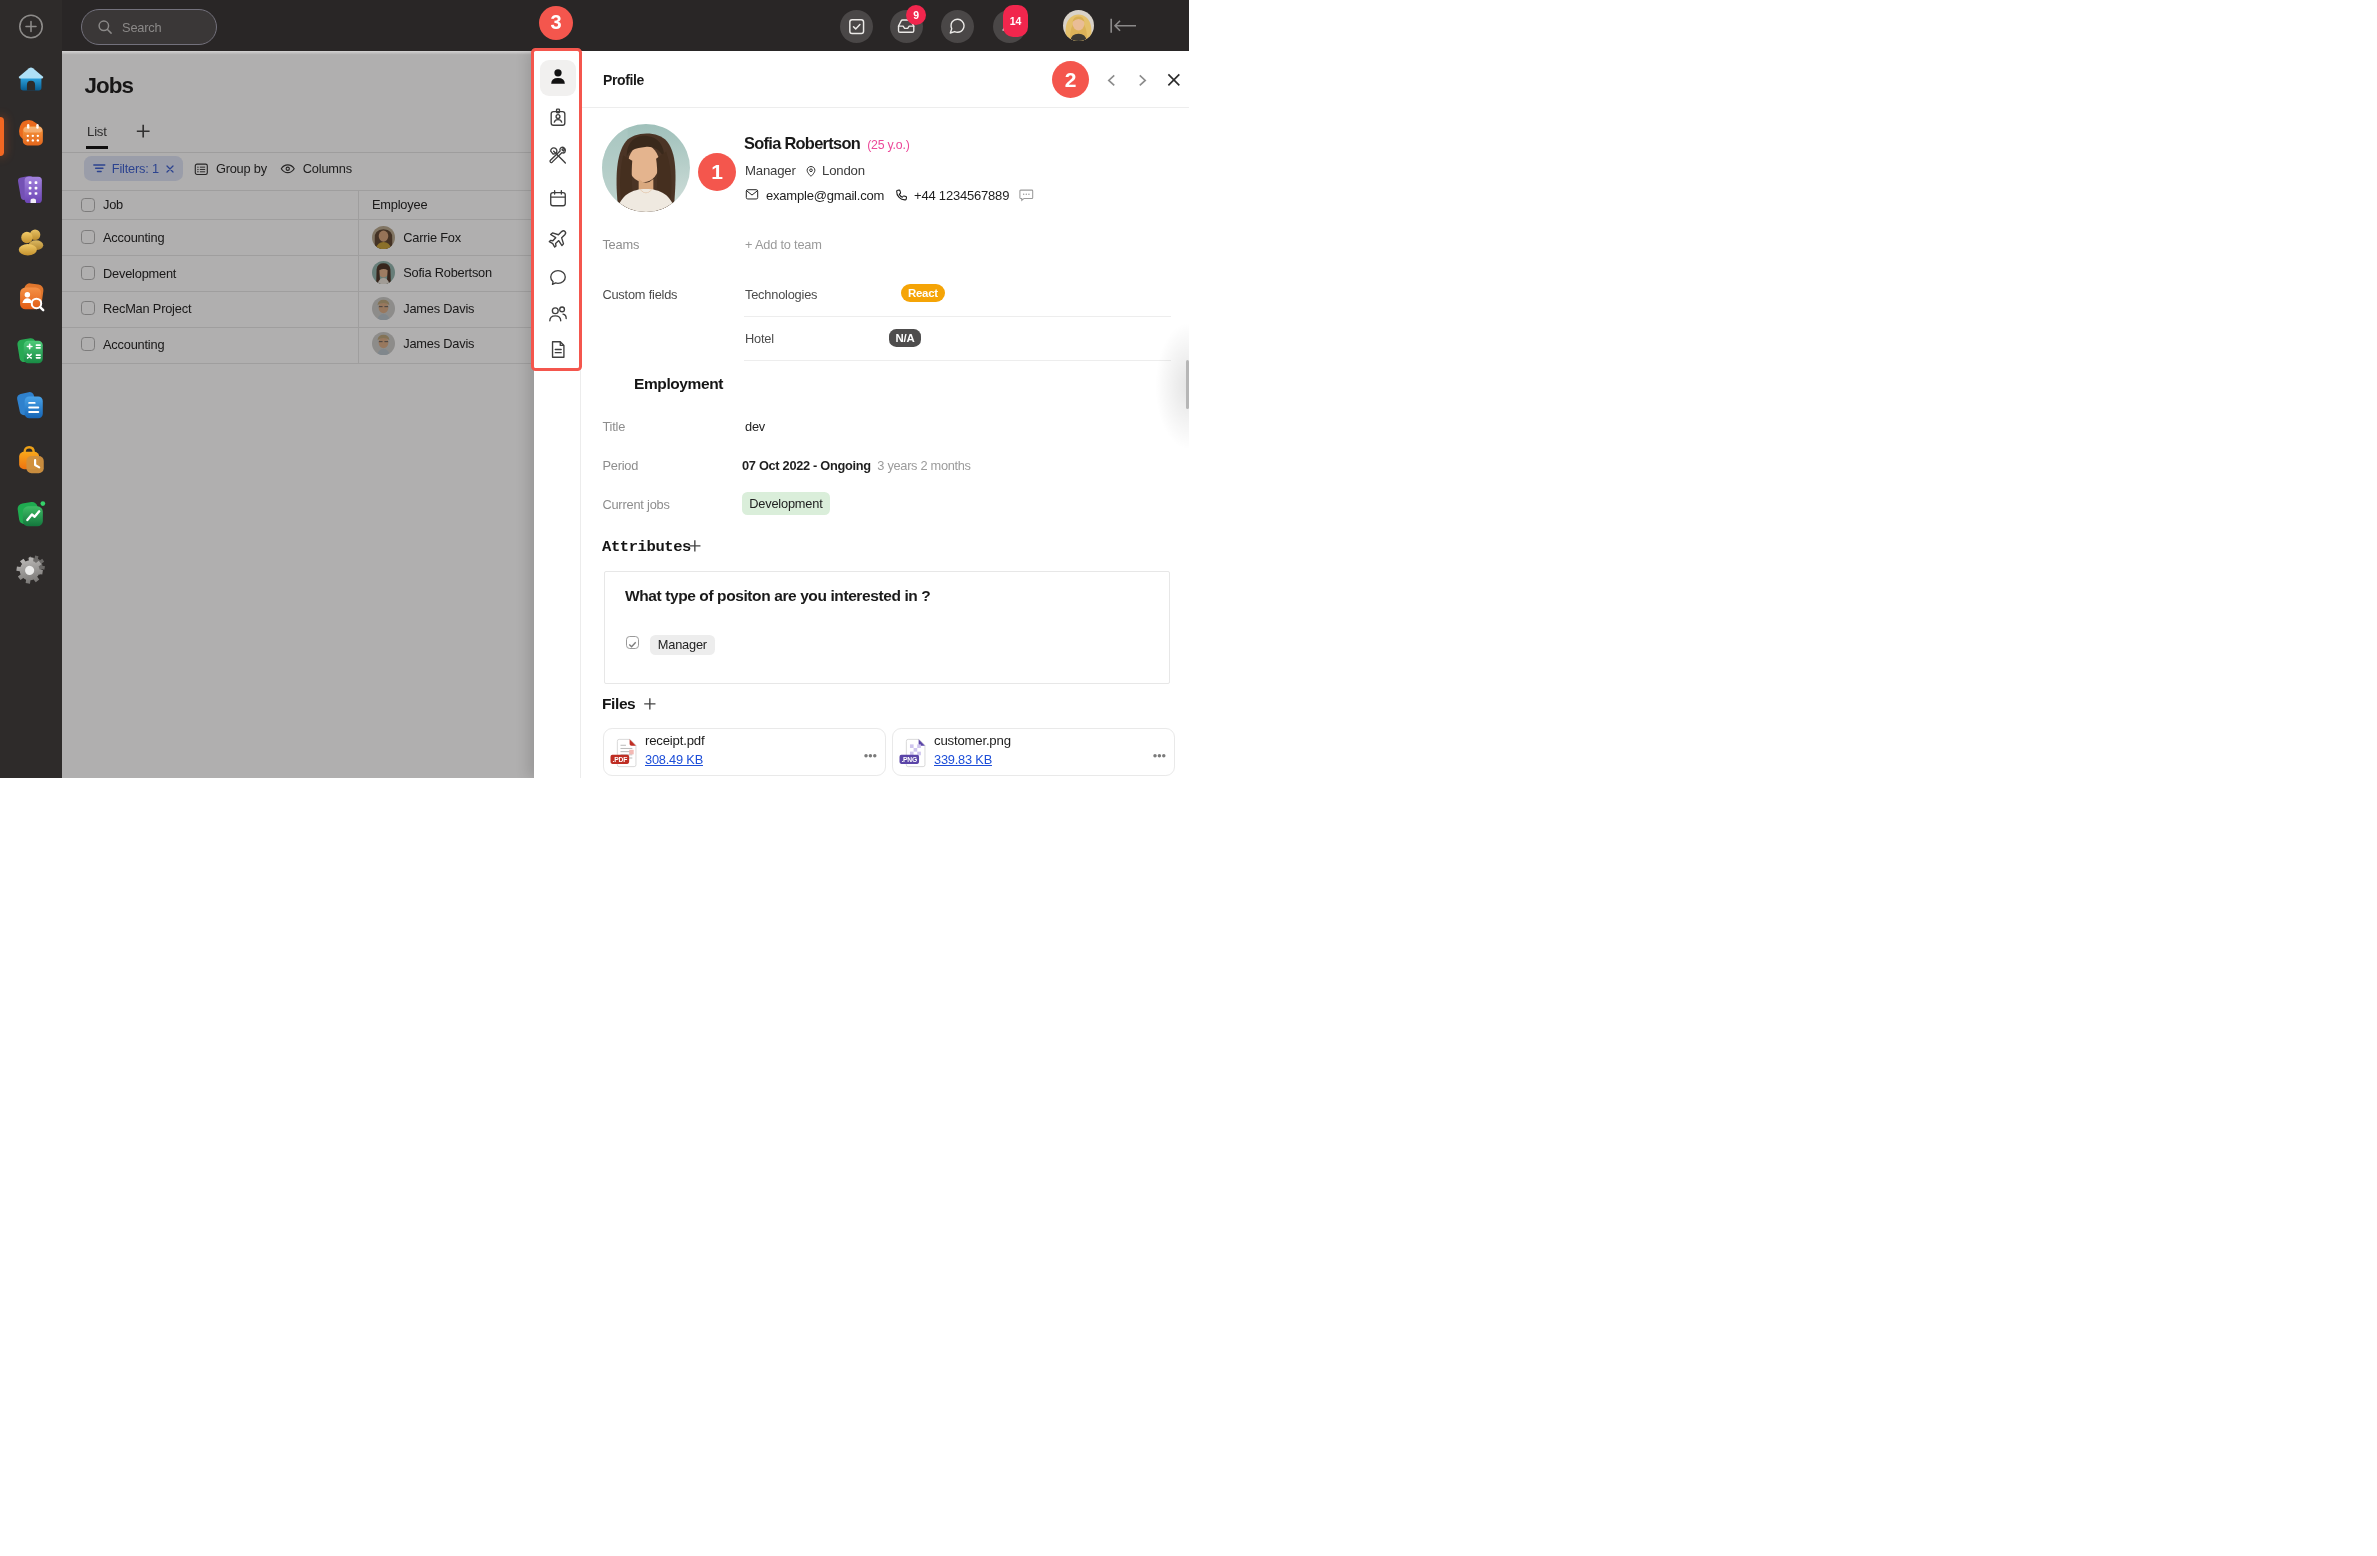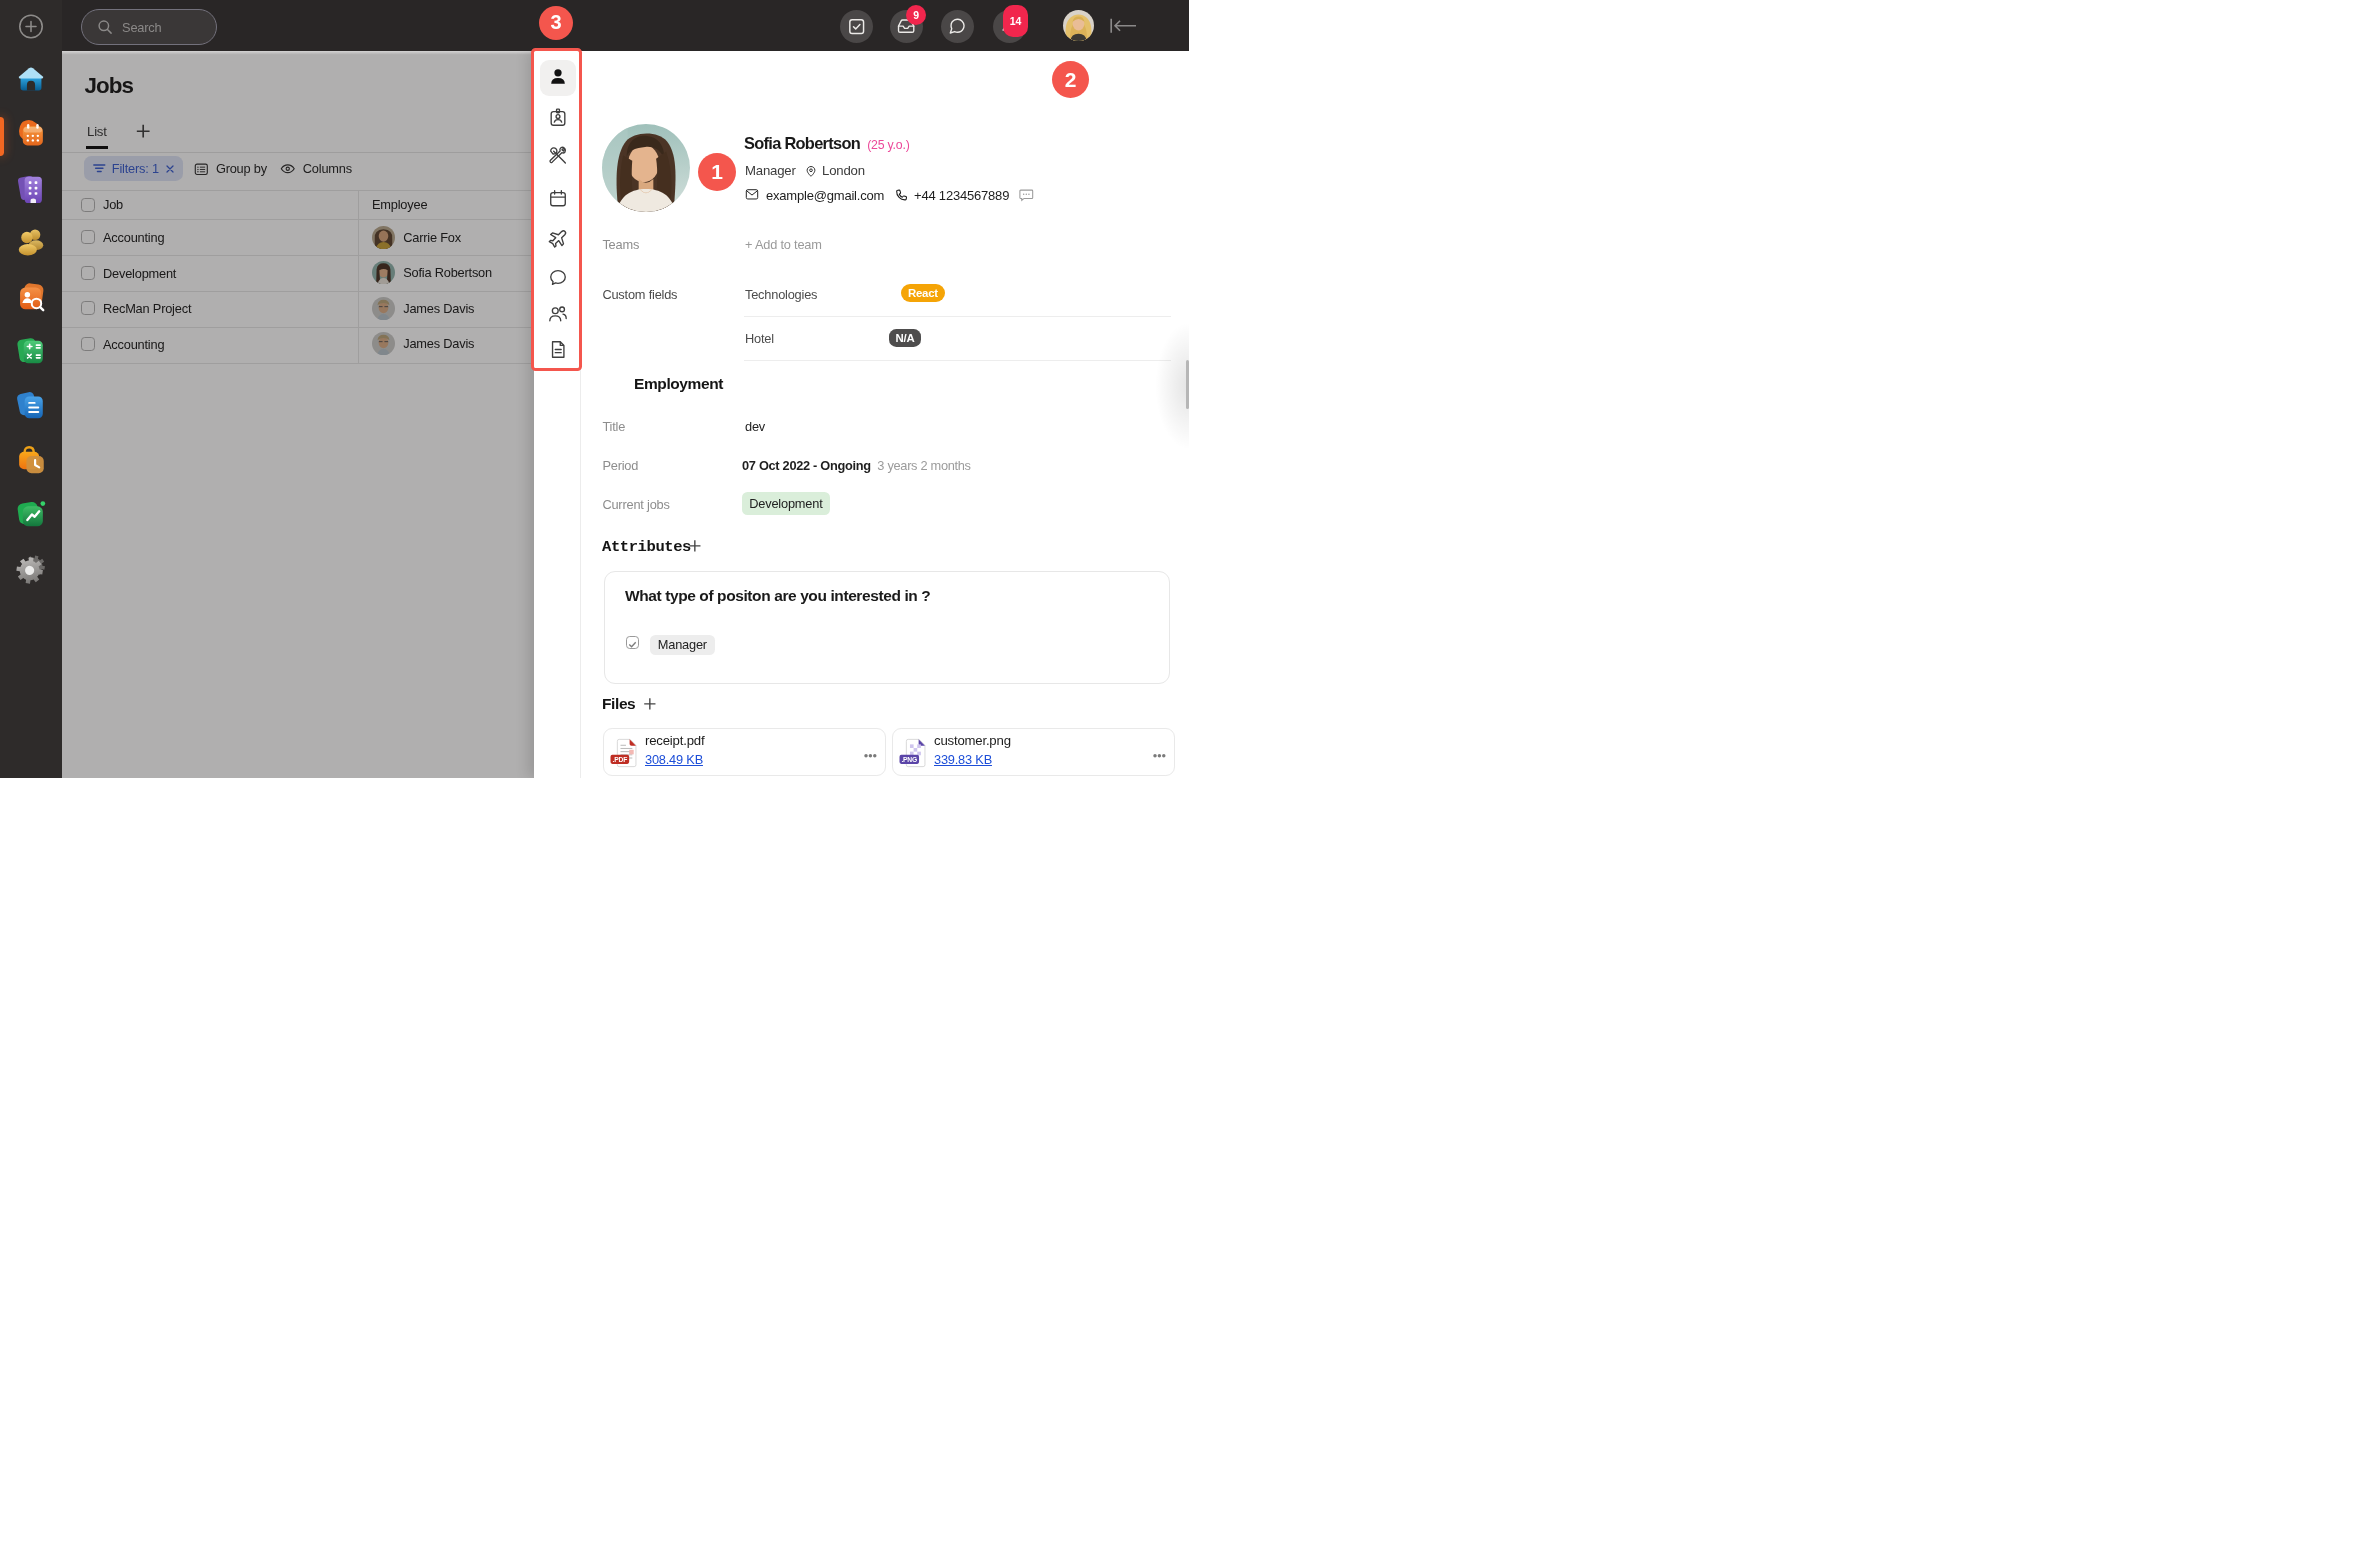--- a/index.html
+++ b/index.html
@@ -434,20 +434,32 @@
       </svg></div>
 
   <div class="ric" style="top:300px;"><svg width="18.3" height="20" viewBox="0 0 20 22" fill="none" stroke="#3f3f3f" stroke-width="1.5" stroke-linejoin="round">
         <path d="M4 2.5 L12.5 2.5 L16.5 6.5 L16.5 19.5 L4 19.5 Z"></path>
         <path d="M12.5 2.5 L12.5 6.5 L16.5 6.5"></path>
         <path d="M7 11 h6.5 M7 14.5 h6.5" stroke-linecap="round"></path>
       </svg></div>
 </div>
 
 <div id="panel">
+  <div id="p-head">
+    <div id="p-title">Profile</div>
+    <svg class="abs" style="left:525px; top:23px;" width="11" height="12.8" viewBox="0 0 12 14">
+        <path d="M9 1.5 L3 7 L9 12.5" fill="none" stroke="#8c8c8c" stroke-width="1.8"></path>
+      </svg>
+    <svg class="abs" style="left:556px; top:23px;" width="11" height="12.8" viewBox="0 0 12 14">
+        <path d="M3 1.5 L9 7 L3 12.5" fill="none" stroke="#8c8c8c" stroke-width="1.8"></path>
+      </svg>
+    <svg class="abs" style="left:586px; top:22px;" width="13.7" height="13.7" viewBox="0 0 15 15">
+        <path d="M1.5 1.5 L13.5 13.5 M13.5 1.5 L1.5 13.5" stroke="#2b2b2b" stroke-width="1.8"></path>
+      </svg>
+  </div>
 
   <div class="abs" style="left:21px; top:73px; width:88px; height:88px; border-radius:50%; overflow:hidden;">
     <svg width="88" height="88" viewBox="0 0 96 96">
       <defs>
           <linearGradient id="avbg" x1="0" y1="0" x2="0" y2="1">
             <stop offset="0" stop-color="#9fc0ba"></stop>
             <stop offset="1" stop-color="#d3e0dc"></stop>
           </linearGradient>
         </defs>
       <rect width="96" height="96" fill="url(#avbg)"></rect>
@@ -510,21 +522,21 @@
   <div class="val" style="top:407px; font-weight:bold; color:#1f1f1f; font-size:12.8px; left:161px; letter-spacing:-0.3px;">07 Oct 2022 - Ongoing <span style="font-weight:normal; color:#9b9b9b; font-size:12.8px;">&nbsp;3 years 2 months</span></div>
 
   <div class="lbl" style="top:446px;">Current jobs</div>
   <div class="abs" style="left:161px; top:441px;"><span class="chip" style="background:#daeeda; color:#222; border-radius:5.5px; font-size:12.8px; padding:4.1px 7.3px;">Development</span></div>
 
   <div class="sect" style="top:487px;font-family:Liberation Mono, monospace;">Attributes</div>
   <svg class="abs" style="left:107px; top:488px;" width="13.7" height="13.7" viewBox="0 0 17 17">
       <path d="M8.5 1.5v14M1.5 8.5h14" stroke="#444" stroke-width="1.7"></path>
     </svg>
 
-  <div class="abs" style="left:23px; top:520px; width:566px; height:113px; border:1.4px solid #e7e7e7; border-radius:11px;">
+  <div class="abs" style="left:23px; top:520px; width:566px; height:113px; border:1.4px solid #e7e7e7; border-radius:2px;">
     <div class="abs" style="left:20px; top:15px; font-size:15.5px; font-weight:bold; color:#1a1a1a; letter-spacing:-0.4px;">What type of positon are you interested in ?</div>
     <div class="abs" style="left:20.6px; top:64px; width:13.2px; height:13.2px; border:1.4px solid #9a9a9a; border-radius:3.7px;">
       <svg width="11" height="11" viewBox="0 0 12 12" style="margin:0px 0 0 0px">
           <path d="M2.5 6l2.5 2.5 4.5-5" fill="none" stroke="#7d7d7d" stroke-width="1.5"></path>
         </svg>
     </div>
     <div class="abs" style="left:45px; top:63px;"><span class="chip" style="background:#ededed; color:#222; border-radius:5.5px; padding:2.3px 7.8px; font-size:12.8px;">Manager</span></div>
   </div>
 
   <div class="sect" style="top:644px;">Files</div>

